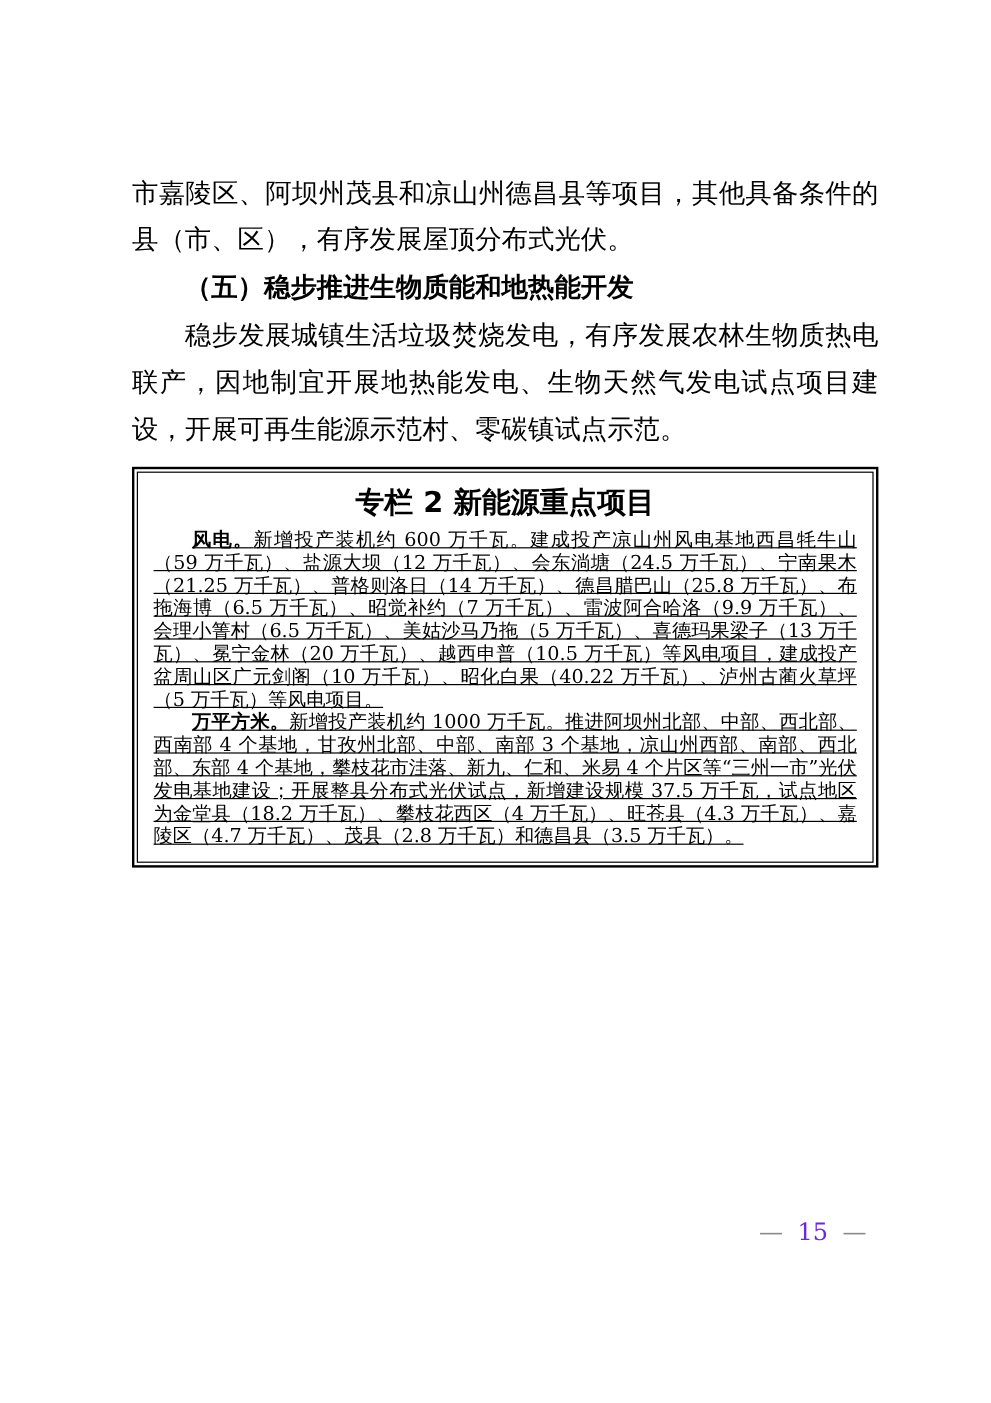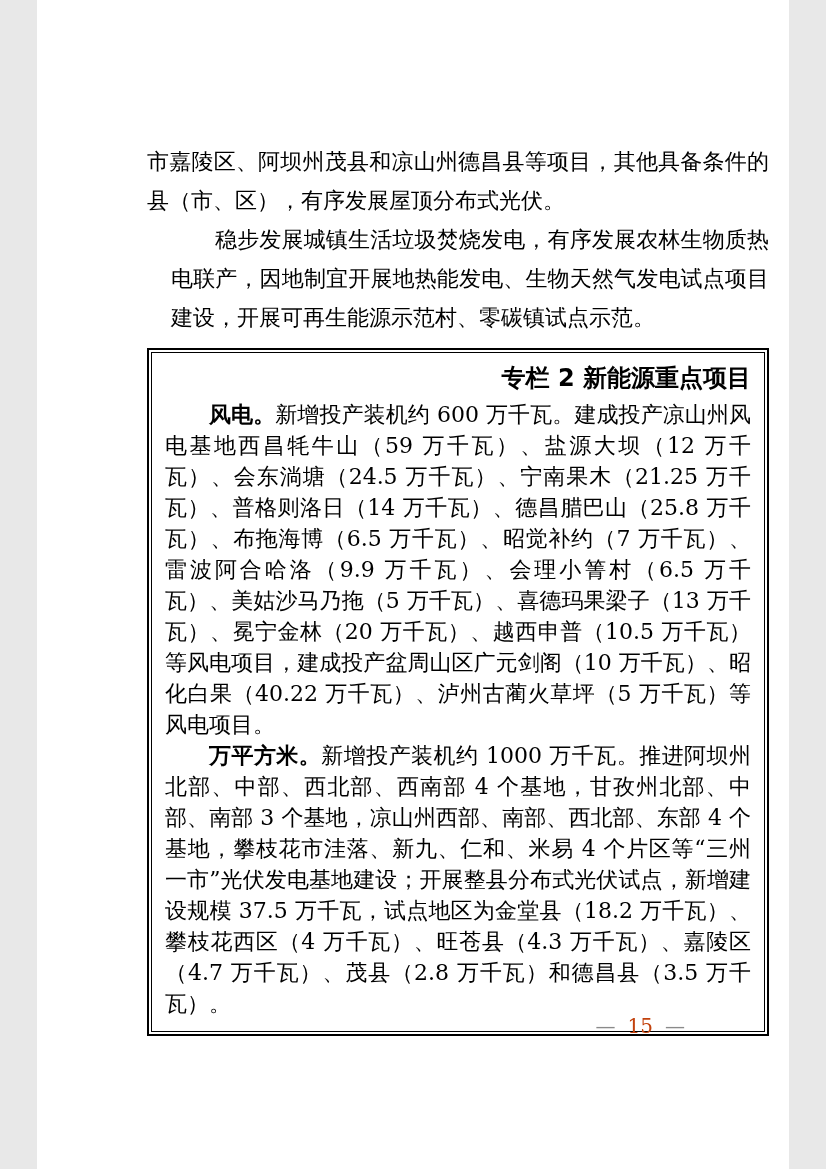--- a/index.html
+++ b/index.html
@@ -1,39 +1,39 @@
 <!DOCTYPE html>
 <html><head>
 <meta charset="utf-8">
 <style>
   * { box-sizing: border-box; }
   html, body { margin: 0; padding: 0; background: #e8e8e8; }
   .page {
-    width: 752px;
+    width: 826px;
     height: 1169px;
     margin: 0 auto;
     background: #ffffff;
     position: relative;
     overflow: hidden;
     font-family: "DejaVu Serif", "Liberation Serif", serif;
     color: #000000;
   }
   .content {
     position: absolute;
     left: 110px;
     top: 142px;
     width: 622px;
   }
   .body-text {
     font-size: 22px;
     line-height: 39px;
     text-align: justify;
     margin: 0;
   }
-  .indent { text-indent: 2em; margin-left: 24px; }
+  .indent { text-indent: 2em; }
   .section-heading {
     font-family: "DejaVu Sans", "Liberation Sans", sans-serif;
     font-weight: bold;
     font-size: 22px;
     line-height: 41px;
     text-indent: 2em;
     margin: 0;
     text-align: left;
   }
   .callout {
@@ -44,53 +44,55 @@
   }
   .callout-inner {
     border: 1px solid #000000;
     padding: 4px 13px 12px 13px;
   }
   .callout-title {
     font-family: "DejaVu Sans", "Liberation Sans", sans-serif;
     font-weight: bold;
     font-size: 24px;
     line-height: 42px;
-    text-align: right;
+    text-align: center;
     margin: 0;
   }
   .box-para {
-    font-size: 22px;
-    line-height: 31px;
+    font-size: 16px;
+    line-height: 19px;
     text-align: justify;
     text-indent: 2em;
     margin: 0;
+    text-decoration: underline;
   }
   .box-para .lead {
     font-family: "DejaVu Sans", "Liberation Sans", sans-serif;
     font-weight: bold;
   }
   .page-number {
     position: absolute;
     right: 104px;
     top: 1012px;
     font-size: 20px;
     line-height: 28px;
     white-space: nowrap;
   }
   .page-number .dash { color: #8a8a8a; }
-  .page-number .num { margin: 0 12px; color: #c2410c; }
+  .page-number .num { margin: 0 12px; color: #6d28d9; }
 </style>
 </head>
 <body>
 
 <div class="page">
   <div class="content">
 
     <p class="body-text">市嘉陵区、阿坝州茂县和凉山州德昌县等项目，其他具备条件的县（市、区），有序发展屋顶分布式光伏。</p>
 
+    <h3 class="section-heading">（五）稳步推进生物质能和地热能开发</h3>
 
     <p class="body-text indent">稳步发展城镇生活垃圾焚烧发电，有序发展农林生物质热电联产，因地制宜开展地热能发电、生物天然气发电试点项目建设，开展可再生能源示范村、零碳镇试点示范。</p>
 
 
     <div class="callout">
       <div class="callout-inner">
         <h4 class="callout-title">专栏 2 新能源重点项目</h4>
 
         <p class="box-para"><b class="lead">风电。</b><span>新增投产装机约 600 万千瓦。建成投产凉山州风电基地西昌牦牛山（59 万千瓦）、盐源大坝（12 万千瓦）、会东淌塘（24.5 万千瓦）、宁南果木（21.25 万千瓦）、普格则洛日（14 万千瓦）、德昌腊巴山（25.8 万千瓦）、布拖海博（6.5 万千瓦）、昭觉补约（7 万千瓦）、雷波阿合哈洛（9.9 万千瓦）、会理小箐村（6.5 万千瓦）、美姑沙马乃拖（5 万千瓦）、喜德玛果梁子（13 万千瓦）、冕宁金林（20 万千瓦）、越西申普（10.5 万千瓦）等风电项目，建成投产盆周山区广元剑阁（10 万千瓦）、昭化白果（40.22 万千瓦）、泸州古蔺火草坪（5 万千瓦）等风电项目。</span></p>
 

